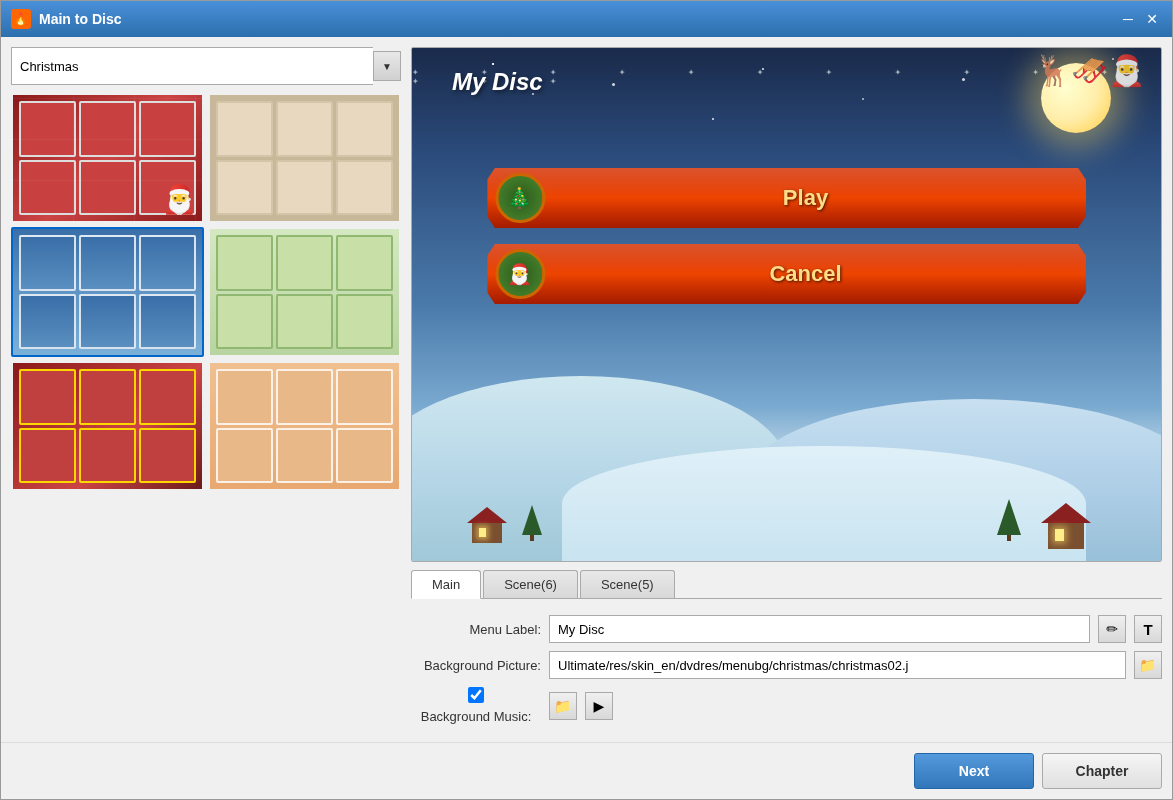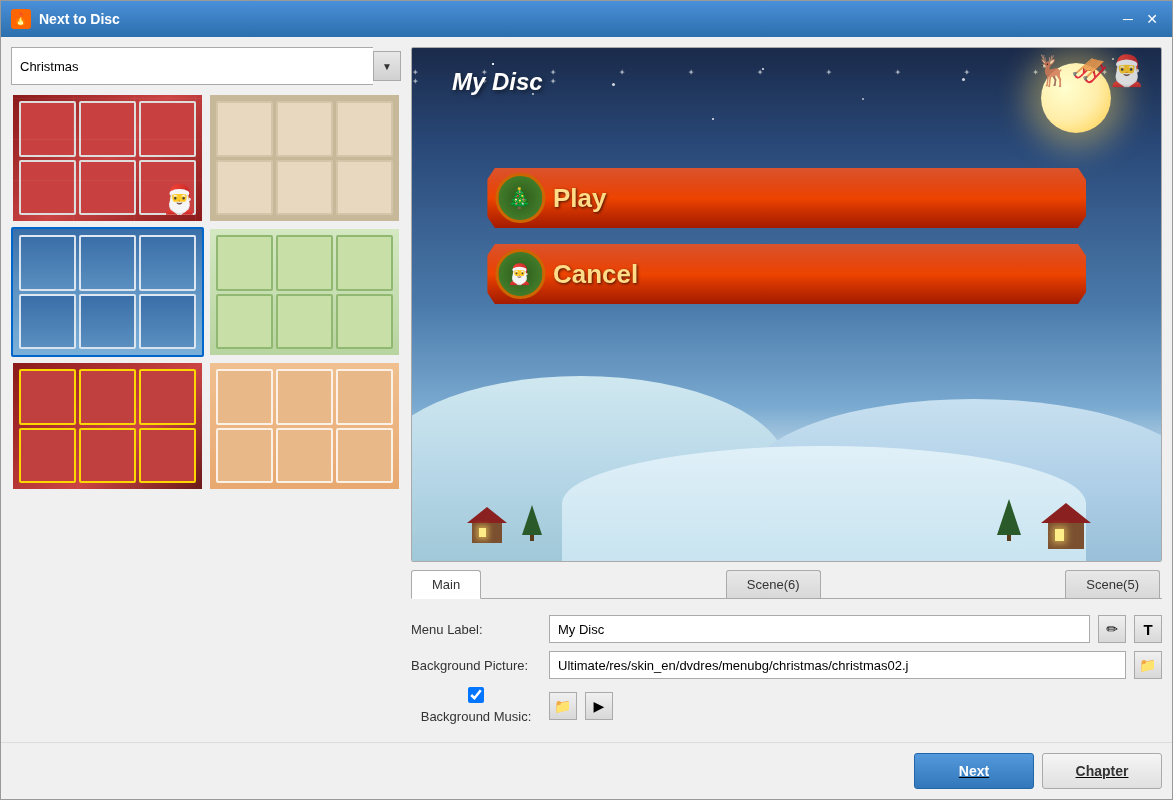--- a/index.html
+++ b/index.html
@@ -320,26 +320,26 @@
       align-items: center;
       justify-content: center;
       font-size: 20px;
       flex-shrink: 0;
     }
 
     .menu-btn-text {
       position: relative;
       z-index: 1;
       flex: 1;
+      text-align: center;
       color: #ffdd88;
-      font-size: 26px;
+      font-size: 22px;
       font-weight: bold;
       text-shadow: 1px 1px 3px rgba(0,0,0,0.7);
       margin-right: 20px;
-      padding-left: 8px;
     }
 
     
     .snow-ground {
       position: absolute;
       bottom: 0;
       left: 0;
       right: 0;
       height: 45%;
     }
@@ -373,21 +373,20 @@
       background: linear-gradient(180deg, #e0f0f8 0%, #c8e4f0 100%);
       border-radius: 50% 50% 0 0;
     }
 
     
     .tabs-area {
       display: flex;
       gap: 0;
       border-bottom: 1px solid #aaa;
       padding: 0;
-      justify-content: space-between;
     }
 
     .tab {
       padding: 6px 20px;
       background: linear-gradient(to bottom, #e8e8e8, #d8d8d8);
       border: 1px solid #aaa;
       border-bottom: none;
       cursor: pointer;
       font-size: 13px;
       color: #333;
@@ -410,20 +409,21 @@
     }
 
     .form-row {
       display: flex;
       align-items: center;
       gap: 8px;
     }
 
     .form-label {
       width: 130px;
+      text-align: right;
       font-size: 13px;
       color: #333;
       flex-shrink: 0;
     }
 
     .form-input {
       flex: 1;
       height: 28px;
       border: 1px solid #aaa;
       padding: 0 8px;
@@ -445,21 +445,20 @@
 
     
     .bottom-bar {
       display: flex;
       justify-content: flex-end;
       gap: 8px;
       padding: 10px 10px;
       background: #f0f0f0;
       border-top: 1px solid #ddd;
       flex-shrink: 0;
-      text-decoration: underline;
     }
 
     .action-btn {
       min-width: 120px;
       height: 36px;
       background: linear-gradient(to bottom, #f5f5f5, #e0e0e0);
       border: 1px solid #aaa;
       cursor: pointer;
       font-size: 14px;
       font-weight: bold;
@@ -487,21 +486,21 @@
     }
   </style>
 </head>
 <body>
 
 <div class="window">
 
   <div class="title-bar">
     <div class="title-bar-left">
       <div class="title-bar-icon">🔥</div>
-      <span class="title-bar-title">Next to Disc</span>
+      <span class="title-bar-title">Main to Disc</span>
     </div>
     <div class="title-bar-controls">
       <button class="title-btn minimize">─</button>
       <button class="title-btn close">✕</button>
     </div>
   </div>
 
   <div class="content-area">
 
     <div class="left-panel">

